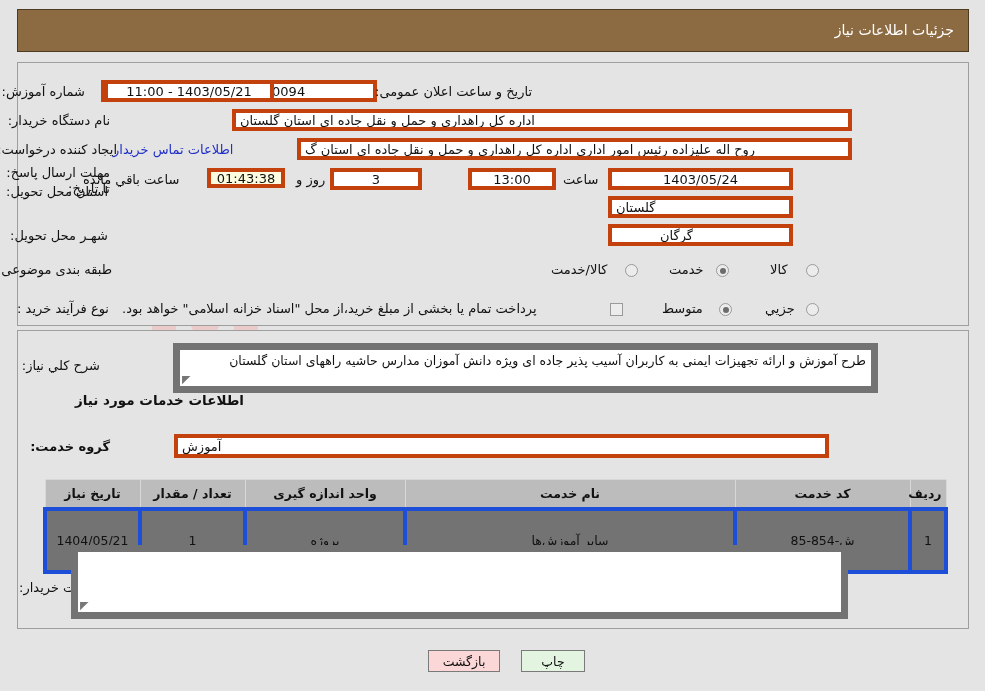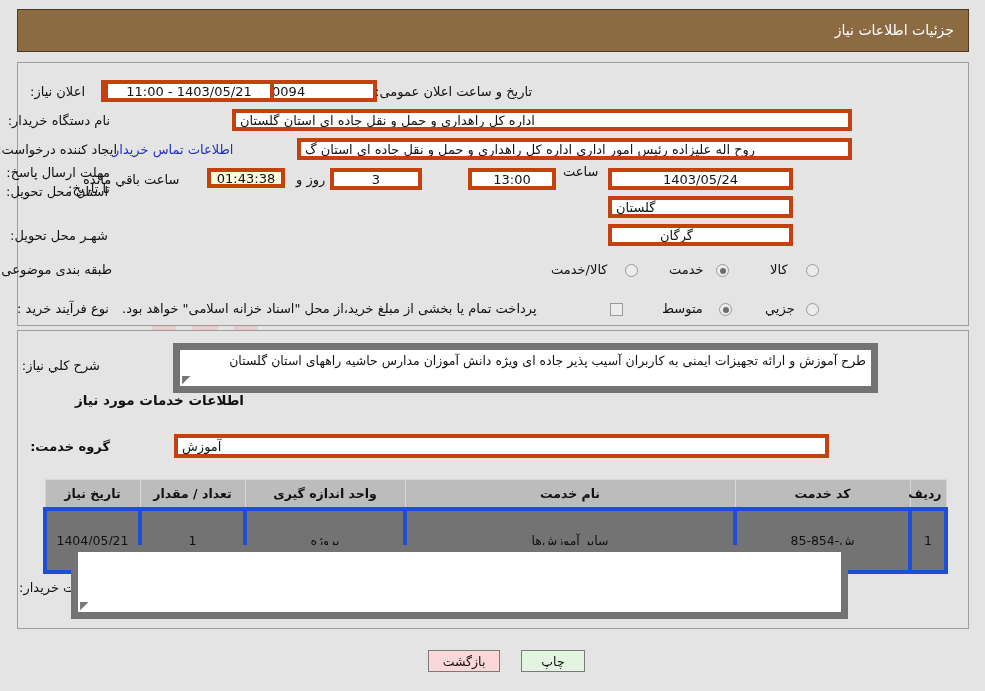--- a/index.html
+++ b/index.html
@@ -246,36 +246,36 @@
     </svg>
     <div class="wm-text">AriaTender.net</div>
   </div>
 
   <div class="header-bar">
     <div class="header-title">جزئیات اطلاعات نیاز</div>
   </div>
 
   <div class="panel panel-top"></div>
 
-  <div class="lbl" style="right:900px; top:84px;">اعلان نیاز:</div>
+  <div class="lbl" style="right:900px; top:84px;">شماره آموزش:</div>
   <div class="fld center" style="right:608px; top:80px; width:276px; height:22px;">1103001278000094</div>
   <div class="lbl" style="right:453px; top:84px;">تاریخ و ساعت اعلان عمومی:</div>
 
   <div class="fld center" style="left:104px; top:80px; width:170px; height:22px;">1403/05/21 - 11:00</div>
 
   <div class="lbl" style="right:875px; top:113px;">نام دستگاه خریدار:</div>
   <div class="fld right" style="left:232px; top:109px; width:620px; height:22px;">اداره کل راهداری و حمل و نقل جاده ای استان گلستان</div>
 
   <div class="lbl" style="right:868px; top:142px;">ایجاد کننده درخواست:</div>
   <div class="fld right" style="left:297px; top:138px; width:555px; height:22px;">روح اله علیزاده رئیس امور اداری اداره کل راهداری و حمل و نقل جاده ای استان گ</div>
   <div class="link" style="left:113px; top:142px;">اطلاعات تماس خریدار</div>
 
   <div class="lbl-wrap" style="right:875px; top:165px; width:105px;">مهلت ارسال پاسخ: تا تاریخ:</div>
   <div class="fld center" style="left:608px; top:168px; width:185px; height:22px;">1403/05/24</div>
-  <div class="lbl" style="left:563px; top:164px;">ساعت</div>
+  <div class="lbl" style="left:563px; top:172px;">ساعت</div>
   <div class="fld center" style="left:468px; top:168px; width:88px; height:22px;">13:00</div>
   <div class="fld center" style="left:330px; top:168px; width:92px; height:22px;">3</div>
   <div class="lbl" style="left:296px; top:172px;">روز و</div>
   <div class="fld center yellow" style="left:207px; top:168px; width:78px; height:20px;">01:43:38</div>
   <div class="lbl" style="left:83px; top:172px;">ساعت باقي مانده</div>
 
   <div class="lbl" style="right:877px; top:184px;">استان محل تحویل:</div>
   <div class="fld right" style="left:608px; top:196px; width:185px; height:22px;">گلستان</div>
 
   <div class="lbl" style="right:877px; top:228px;">شهـر محل تحویل:</div>

